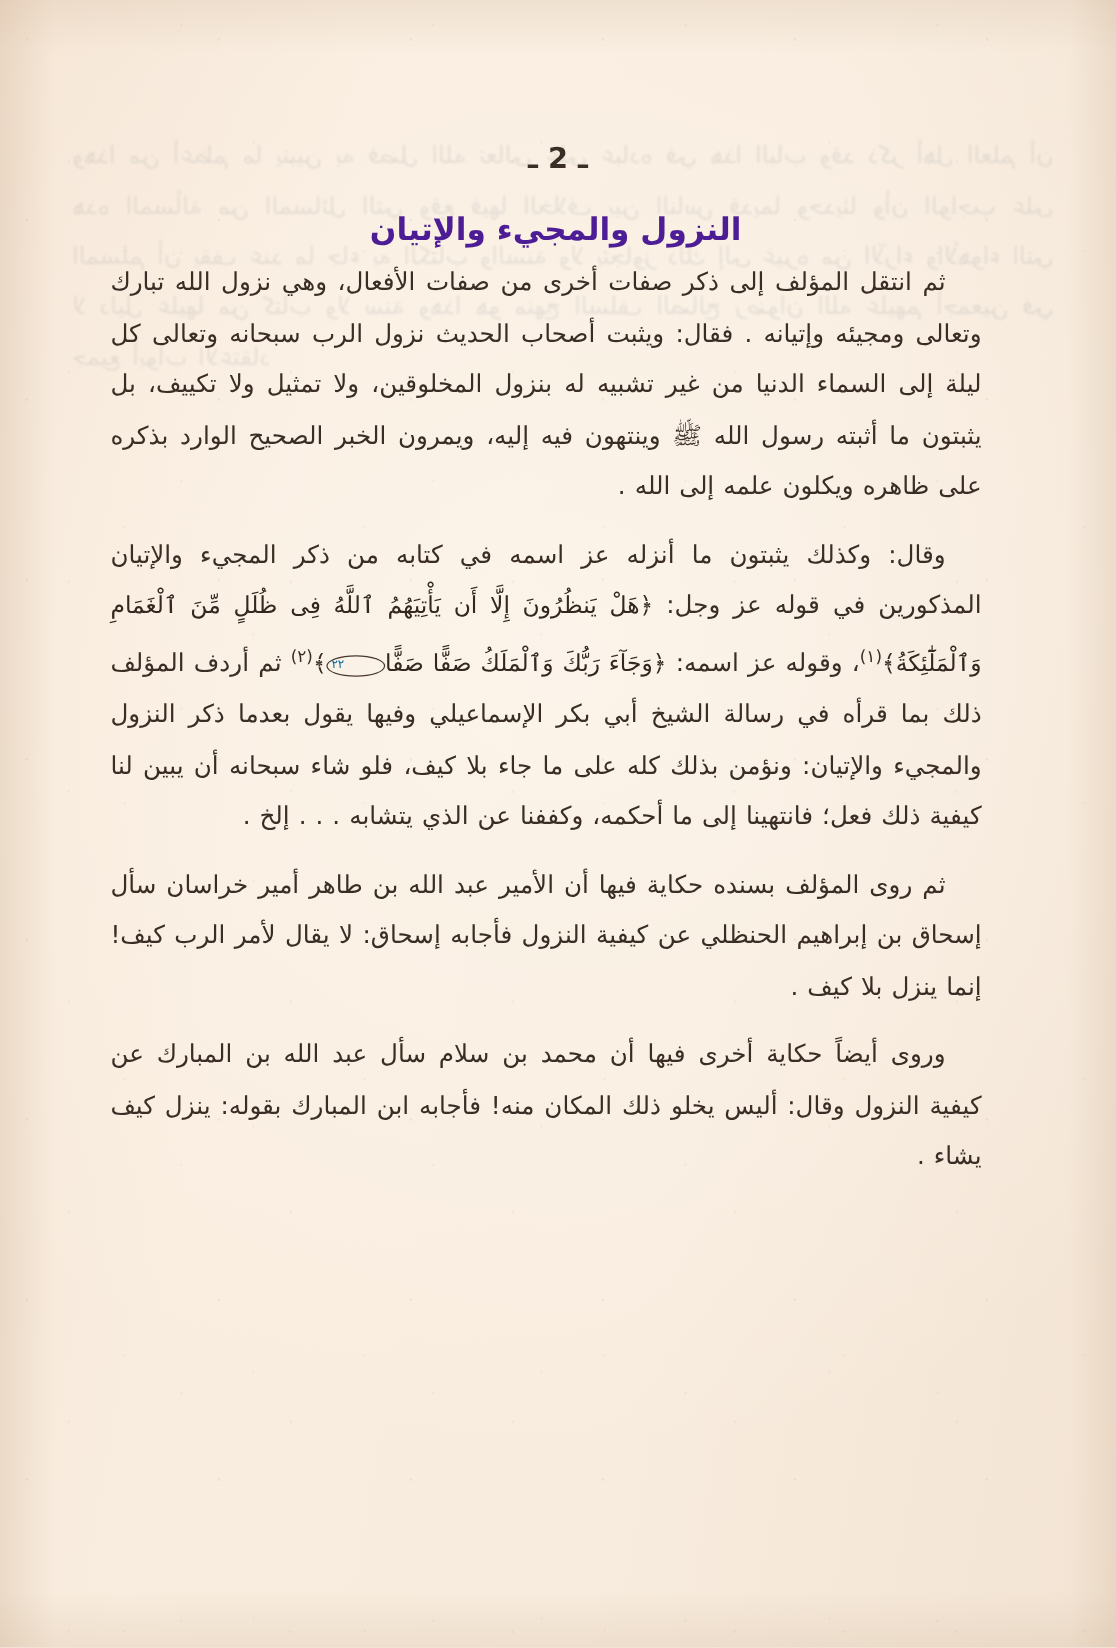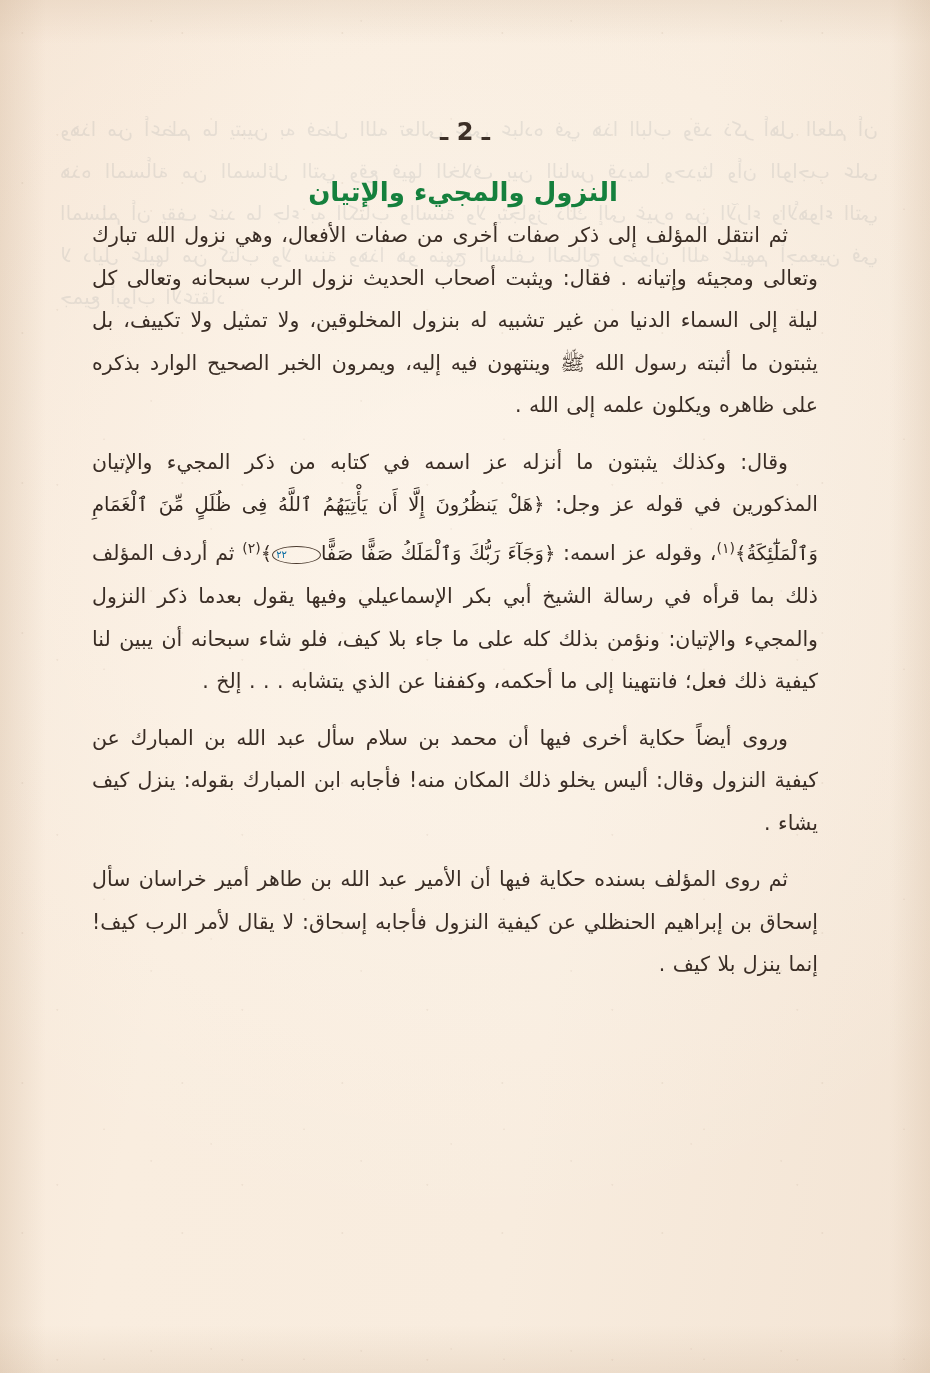--- a/index.html
+++ b/index.html
@@ -83,21 +83,21 @@
   }
 
   .page-title {
     position: absolute;
     top: 160px;
     left: 0;
     right: 4px;
     text-align: center;
     font-size: 26px;
     font-weight: 700;
-    color: #15803d;
+    color: #4c1d95;
     font-family: "DejaVu Sans", sans-serif;
   }
 
   .body-text {
     position: absolute;
     top: 214px;
     right: 100px;
     left: 92px;
   }
 
@@ -168,22 +168,22 @@
     <div class="chapter-number">ـ 2 ـ</div>
 
     <h1 class="page-title">النزول والمجيء والإتيان</h1>
 
     <div class="body-text">
 
       <p class="para">ثم انتقل المؤلف إلى ذكر صفات أخرى من صفات الأفعال، وهي نزول الله تبارك وتعالى ومجيئه وإتيانه . فقال: ويثبت أصحاب الحديث نزول الرب سبحانه وتعالى كل ليلة إلى السماء الدنيا من غير تشبيه له بنزول المخلوقين، ولا تمثيل ولا تكييف، بل يثبتون ما أثبته رسول الله ﷺ وينتهون فيه إليه، ويمرون الخبر الصحيح الوارد بذكره على ظاهره ويكلون علمه إلى الله .</p>
 
       <p class="para"><span>وقال: وكذلك يثبتون ما أنزله عز اسمه في كتابه من ذكر المجيء والإتيان المذكورين في قوله عز وجل: </span><span class="quran">﴿هَلْ يَنظُرُونَ إِلَّا أَن يَأْتِيَهُمُ ٱللَّهُ فِى ظُلَلٍ مِّنَ ٱلْغَمَامِ وَٱلْمَلَٰٓئِكَةُ﴾</span><span class="fn-ref">(١)</span><span>، وقوله عز اسمه: </span><span class="quran">﴿وَجَآءَ رَبُّكَ وَٱلْمَلَكُ صَفًّا صَفًّا</span><span class="ayah-mark">٢٢</span><span class="quran">﴾</span><span class="fn-ref">(٢)</span><span> ثم أردف المؤلف ذلك بما قرأه في رسالة الشيخ أبي بكر الإسماعيلي وفيها يقول بعدما ذكر النزول والمجيء والإتيان: ونؤمن بذلك كله على ما جاء بلا كيف، فلو شاء سبحانه أن يبين لنا كيفية ذلك فعل؛ فانتهينا إلى ما أحكمه، وكففنا عن الذي يتشابه . . . إلخ .</span></p>
 
+      <p class="para">ثم روى المؤلف بسنده حكاية فيها أن الأمير عبد الله بن طاهر أمير خراسان سأل إسحاق بن إبراهيم الحنظلي عن كيفية النزول فأجابه إسحاق: لا يقال لأمر الرب كيف! إنما ينزل بلا كيف .</p>
+
       <p class="para">وروى أيضاً حكاية أخرى فيها أن محمد بن سلام سأل عبد الله بن المبارك عن كيفية النزول وقال: أليس يخلو ذلك المكان منه! فأجابه ابن المبارك بقوله: ينزل كيف يشاء .</p>
-
-      <p class="para">ثم روى المؤلف بسنده حكاية فيها أن الأمير عبد الله بن طاهر أمير خراسان سأل إسحاق بن إبراهيم الحنظلي عن كيفية النزول فأجابه إسحاق: لا يقال لأمر الرب كيف! إنما ينزل بلا كيف .</p>
 
     </div>
 
   </div>
 
   <div class="speckle"></div>
 </div>
 
 </body></html>

